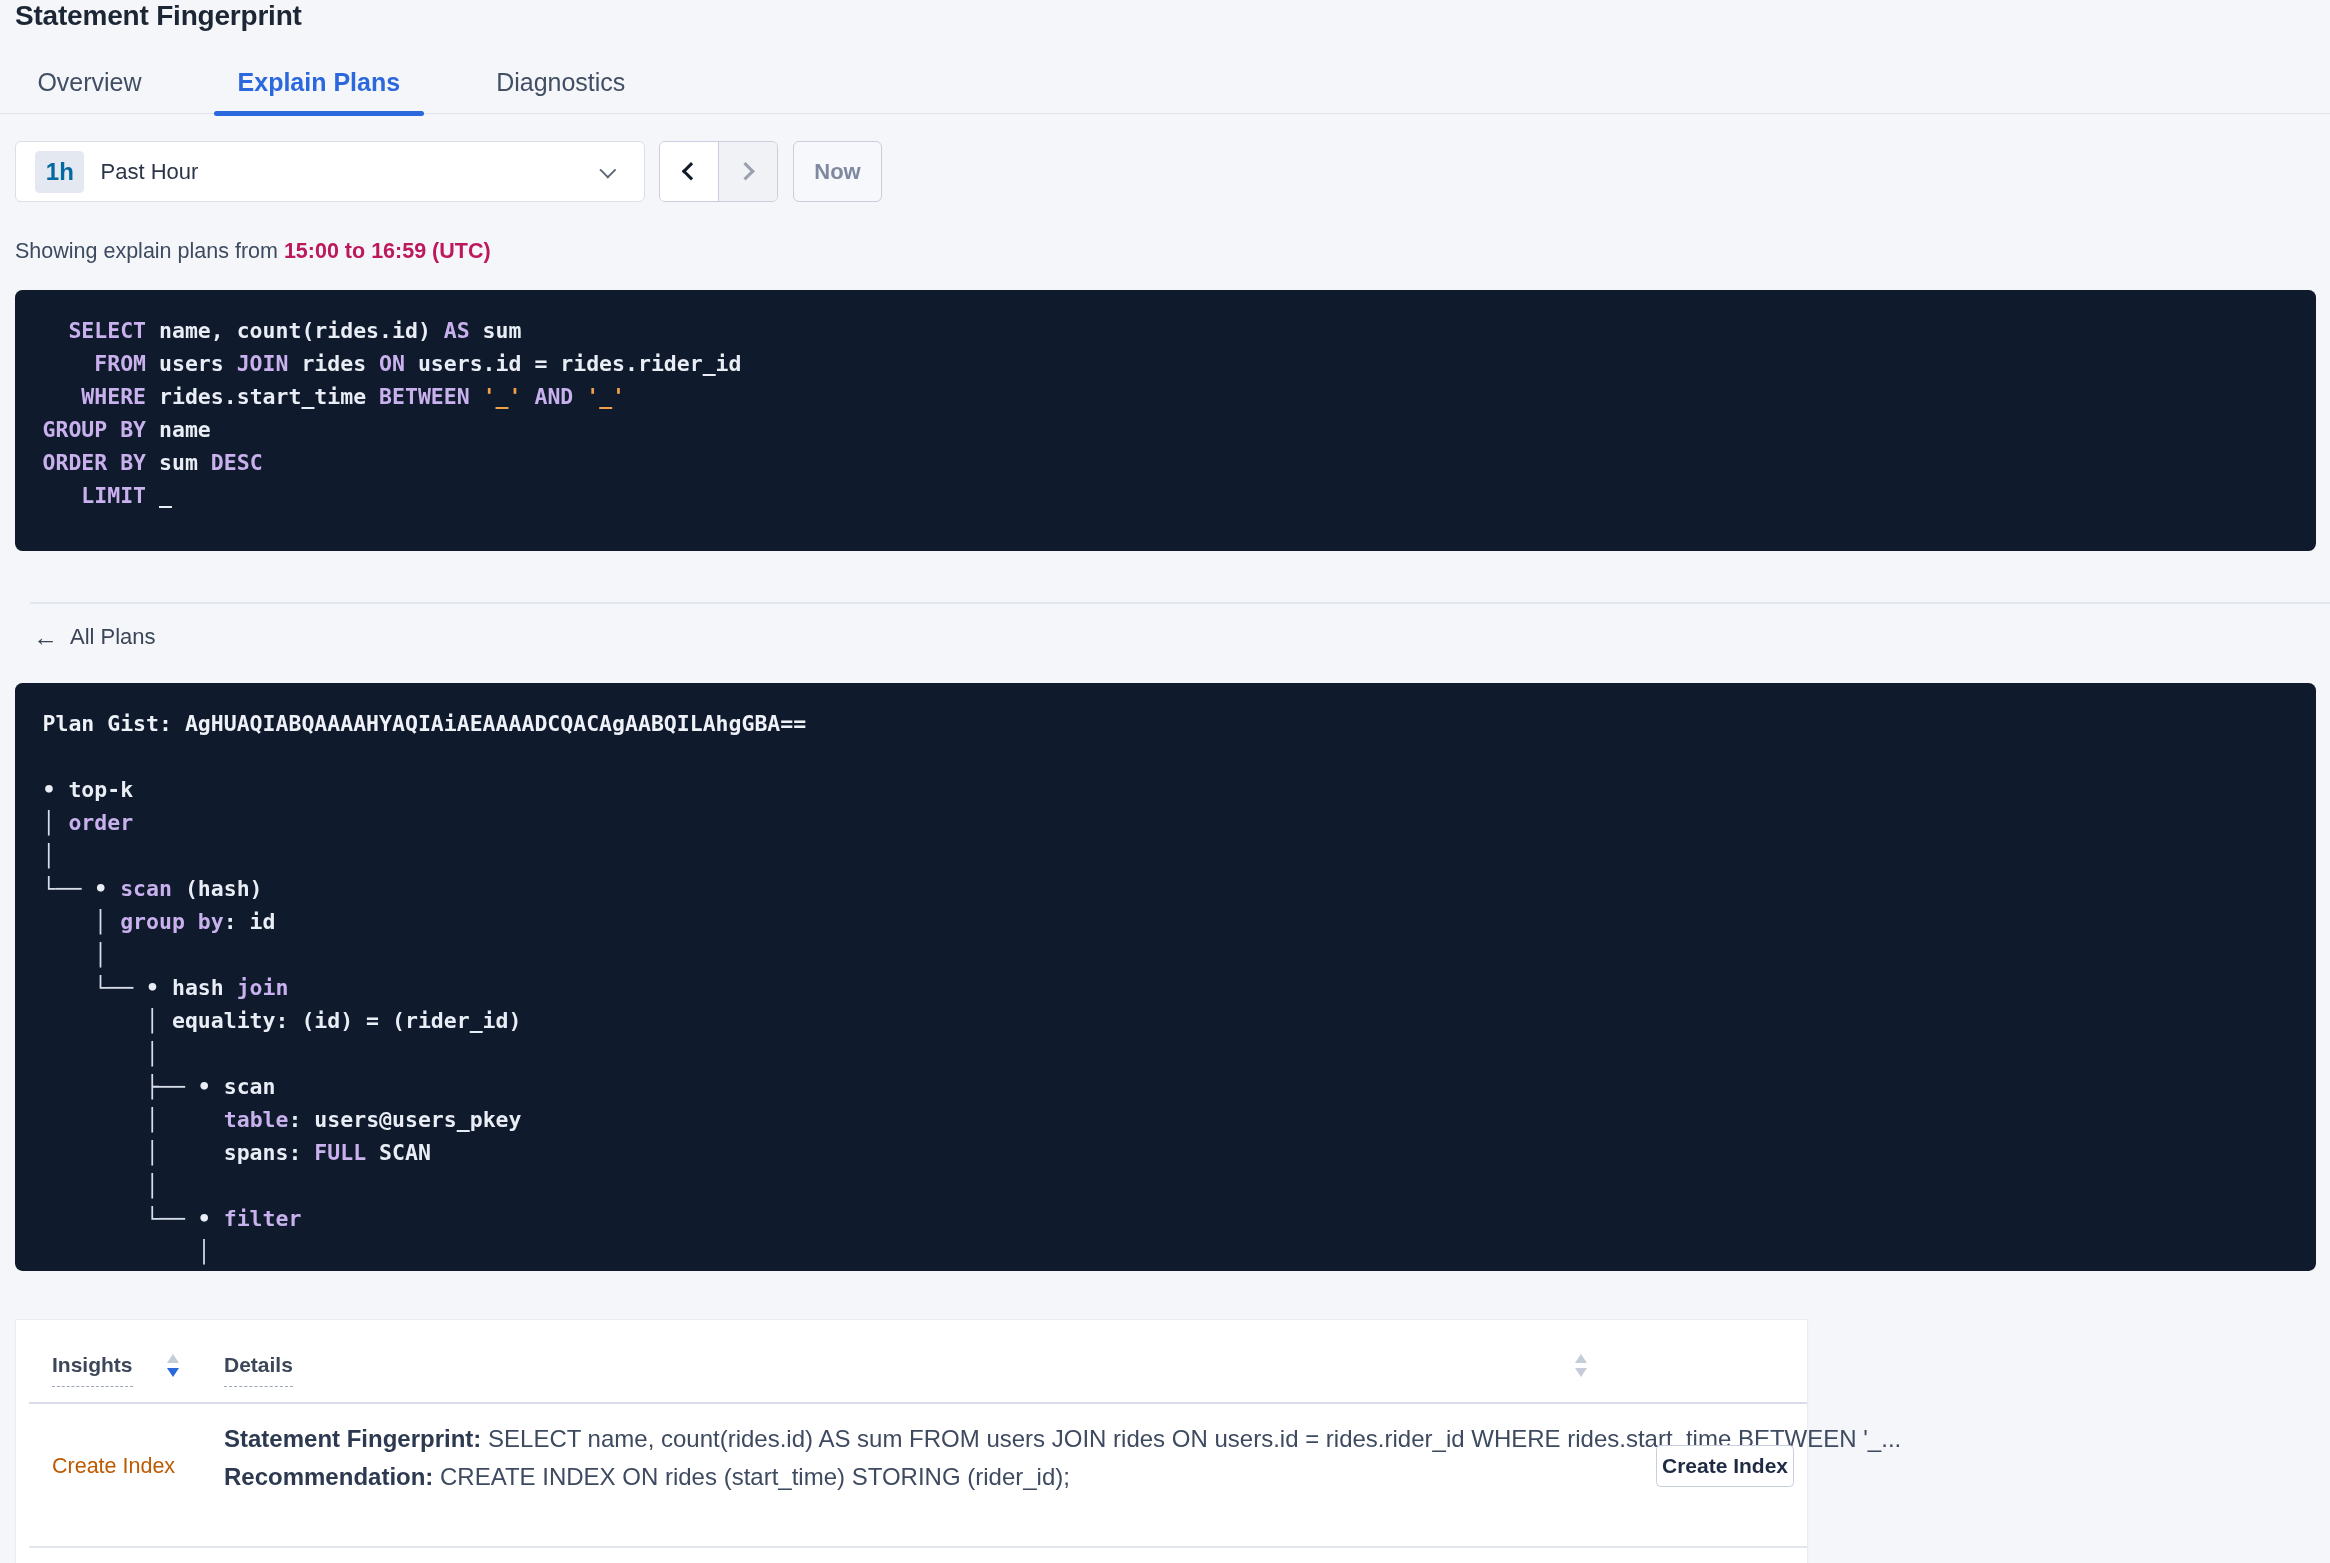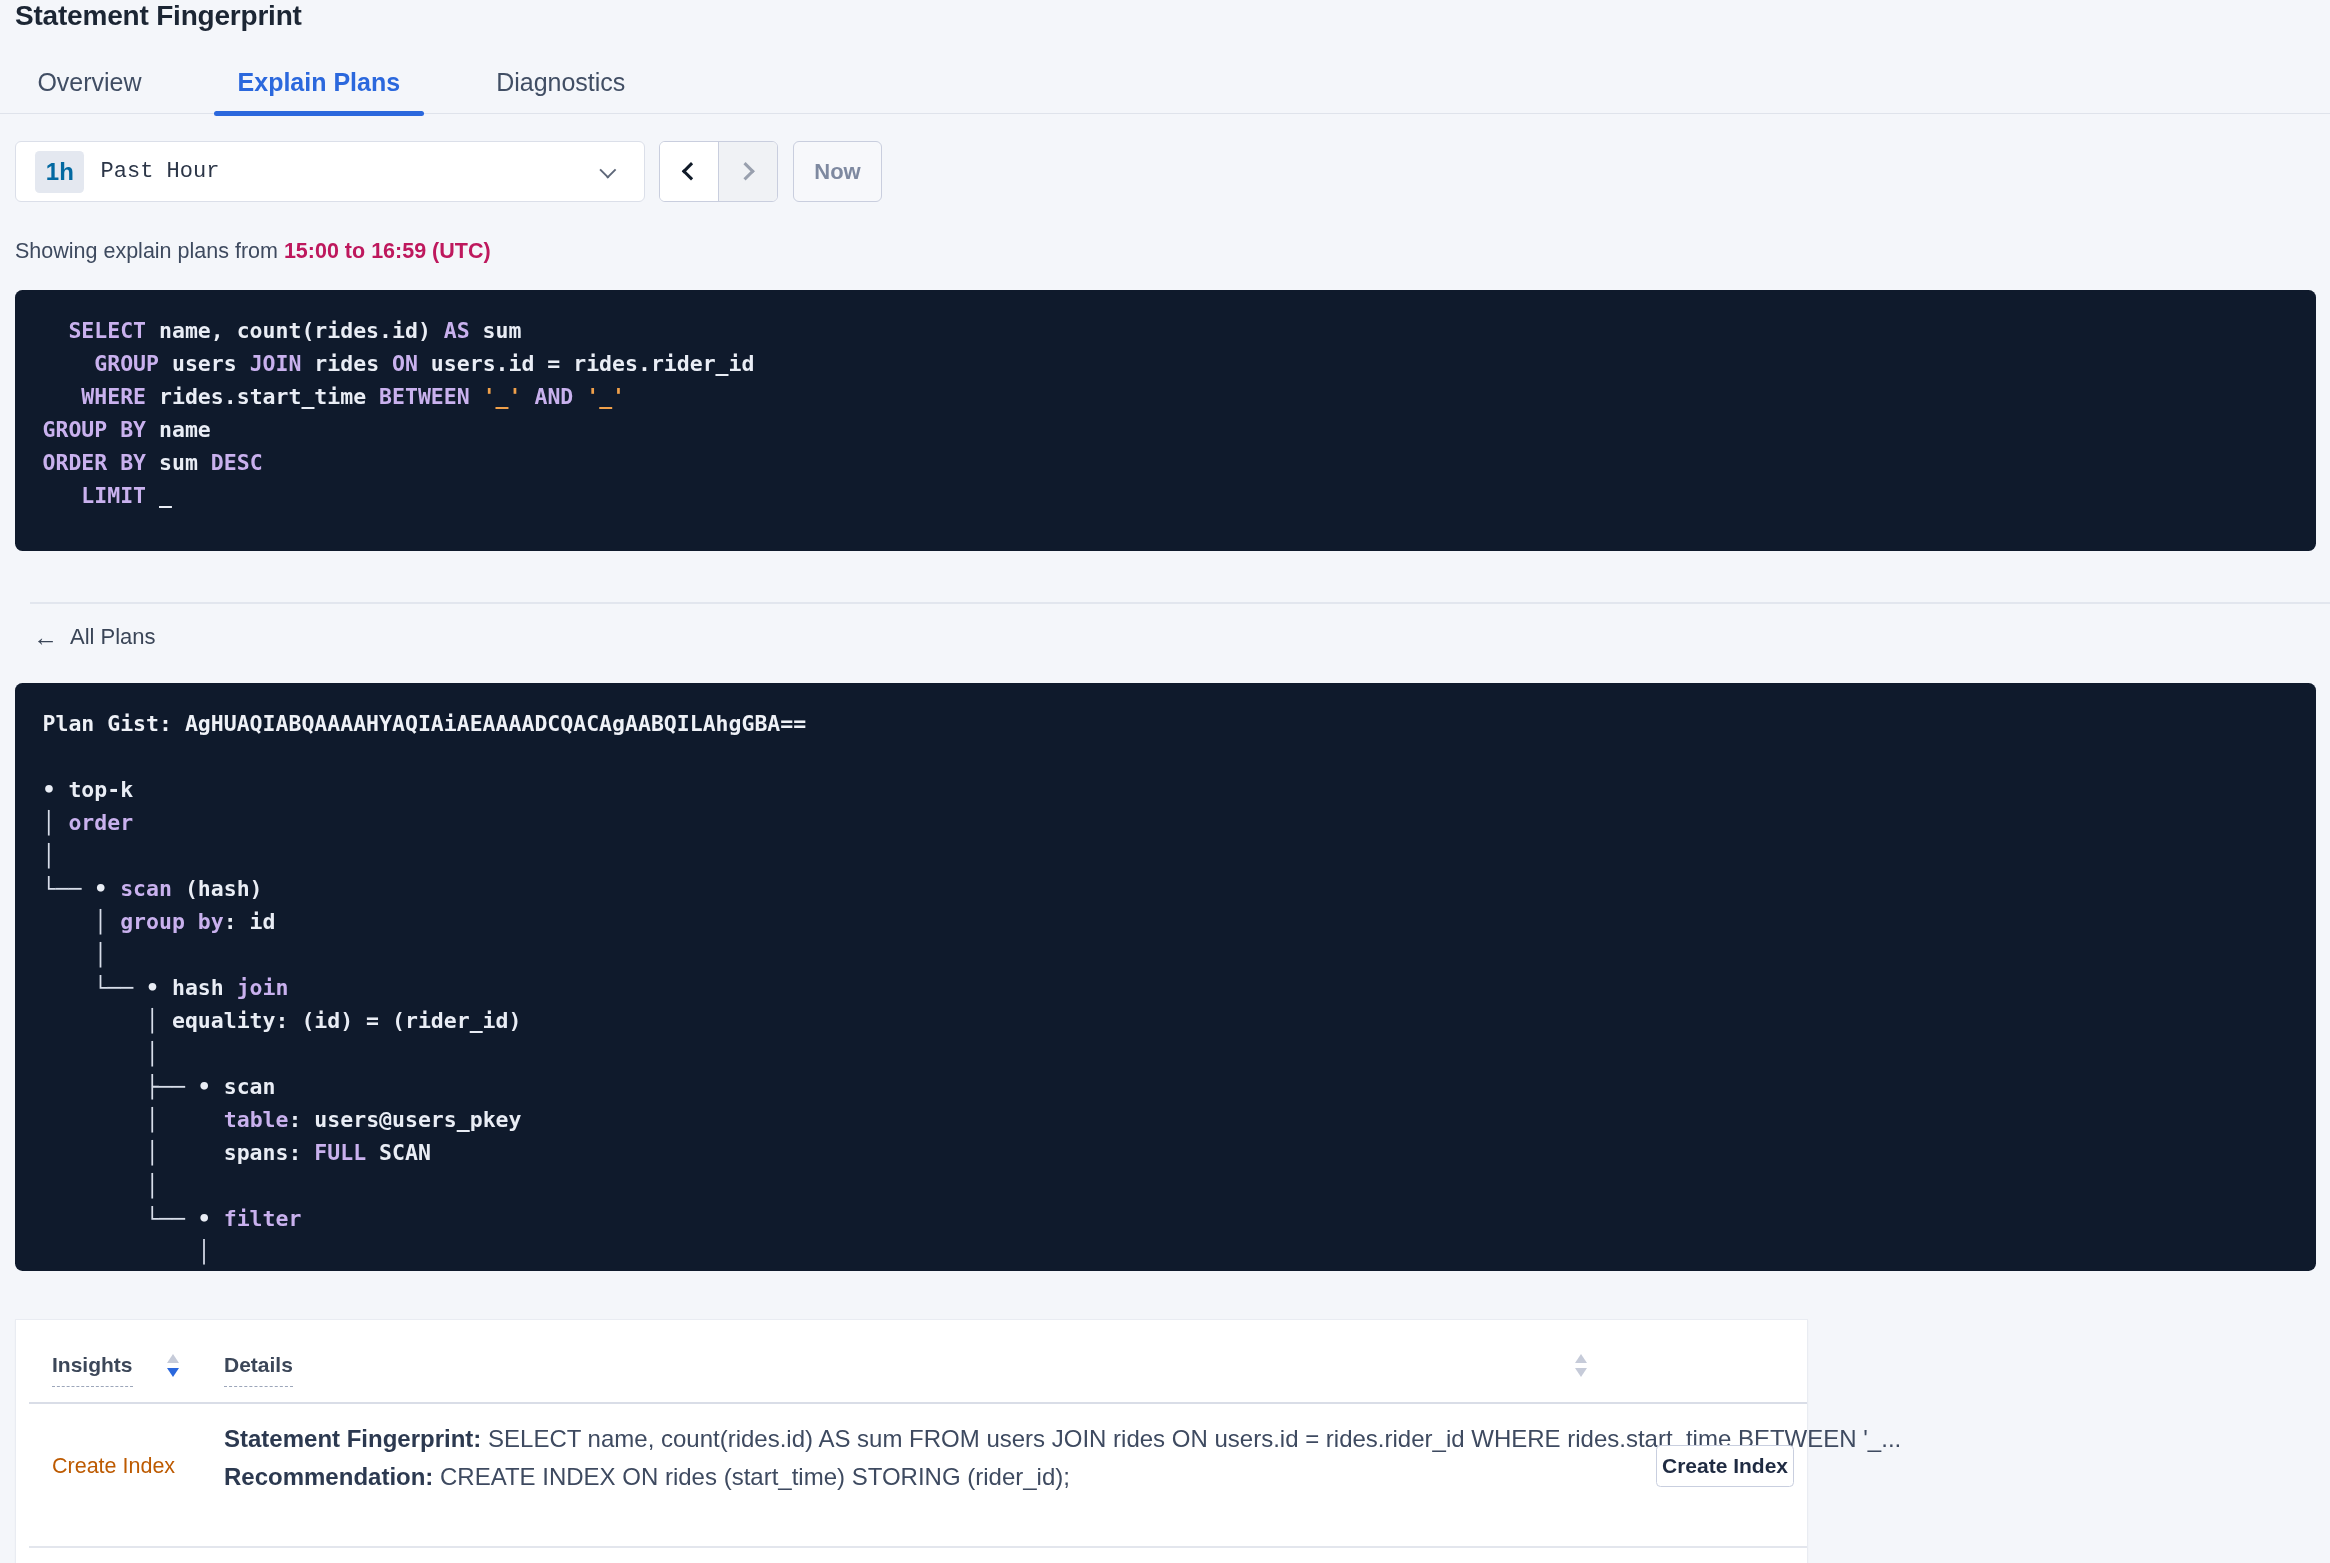--- a/index.html
+++ b/index.html
@@ -35,21 +35,21 @@
   .time-select{
     position:absolute;left:15px;top:141px;width:630px;height:61px;
     background:#fff;border:1.5px solid #dbdfe9;border-radius:6px;
     box-sizing:border-box;display:flex;align-items:center;cursor:pointer;
   }
   .time-badge{
     margin-left:19.3px;width:49px;height:42px;border-radius:4.5px;
     background:#e4e8f0;color:#0369a1;font-size:24px;font-weight:700;
     display:flex;align-items:center;justify-content:center;
   }
-  .time-label{margin-left:16.3px;font-size:22px;color:#2b3547;font-family:Liberation Mono, monospace;}
+  .time-label{margin-left:16.3px;font-size:22px;color:#2b3547;}
   .select-chevron{
     position:absolute;right:30px;top:22px;width:9.7px;height:9.7px;
     border-right:2.2px solid #5d6678;border-bottom:2.2px solid #5d6678;
     transform:rotate(45deg);
   }
   .arrow-group{
     position:absolute;left:659px;top:141px;width:119px;height:61px;
     background:#fff;border:1.5px solid #c9cede;border-radius:6px;
     box-sizing:border-box;display:flex;overflow:hidden;
   }
@@ -156,21 +156,21 @@
 </div>
 
 <div class="now-btn">Now</div>
 
 <div class="showing">
   <span>Showing explain plans from </span><b>15:00 to 16:59 (UTC)</b>
 </div>
 
 <div class="code-block sql-block">
   <pre><span class="tx">  </span><span class="kw">SELECT</span><span class="tx"> name, count(rides.id) </span><span class="kw">AS</span><span class="tx"> sum</span>
-<span class="tx">    </span><span class="kw">GROUP</span><span class="tx"> users </span><span class="kw">JOIN</span><span class="tx"> rides </span><span class="kw">ON</span><span class="tx"> users.id = rides.rider_id</span>
+<span class="tx">    </span><span class="kw">FROM</span><span class="tx"> users </span><span class="kw">JOIN</span><span class="tx"> rides </span><span class="kw">ON</span><span class="tx"> users.id = rides.rider_id</span>
 <span class="tx">   </span><span class="kw">WHERE</span><span class="tx"> rides.start_time </span><span class="kw">BETWEEN</span><span class="tx"> </span><span class="lit">'_'</span><span class="tx"> </span><span class="kw">AND</span><span class="tx"> </span><span class="lit">'_'</span>
 <span class="kw">GROUP BY</span><span class="tx"> name</span>
 <span class="kw">ORDER BY</span><span class="tx"> sum </span><span class="kw">DESC</span>
 <span class="tx">   </span><span class="kw">LIMIT</span><span class="tx"> _</span></pre>
 </div>
 
 <div class="plans-divider"></div>
 
 <div class="all-plans">
   <span class="back-arrow">←</span>

